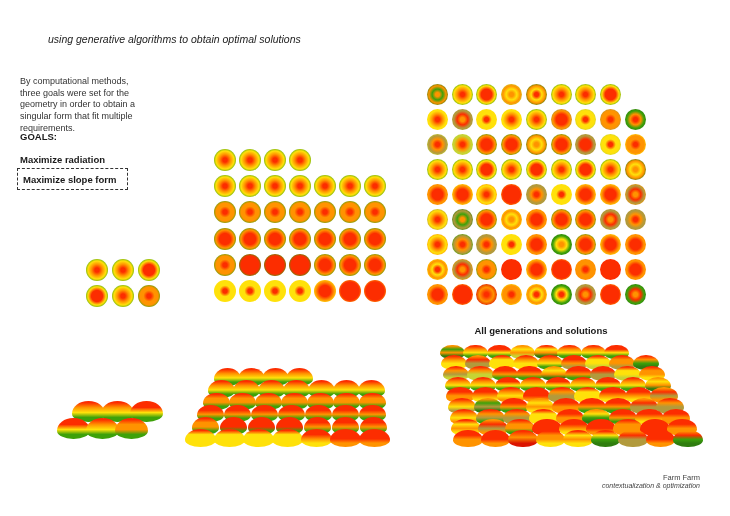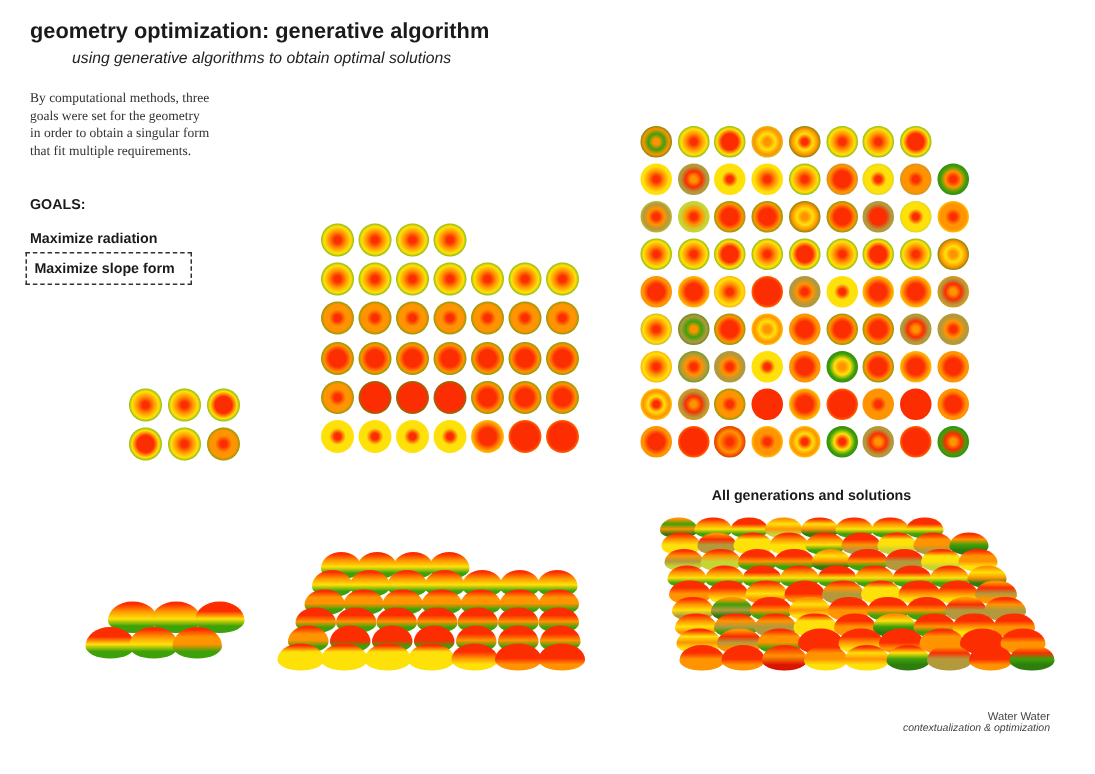--- a/index.html
+++ b/index.html
@@ -2,21 +2,21 @@
 <html><head>
 <meta charset="utf-8">
 <style>
   html,body{margin:0;padding:0;background:#ffffff;}
   .slide{
     position:relative;width:730px;height:516px;background:#ffffff;
     font-family:"Liberation Sans",sans-serif;color:#1a1a1a;overflow:hidden;
   }
   .title{position:absolute;left:20px;top:13px;font-size:14.5px;font-weight:bold;letter-spacing:0;}
   .subtitle{position:absolute;left:20px;top:33px;font-size:10.5px;font-style:italic;color:#222;margin-left:28px;}
-  .intro{position:absolute;left:20px;top:60px;width:122px;font-size:9px;line-height:1.3;color:#333;font-family:Liberation Serif, serif;}
+  .intro{position:absolute;left:20px;top:76px;width:122px;font-size:9px;line-height:1.3;color:#333;}
   .goals-heading{position:absolute;left:20px;top:131px;font-size:9.5px;font-weight:bold;}
   .goal-plain{position:absolute;left:20px;top:154px;font-size:9.5px;font-weight:bold;}
   .goal-boxed{
     position:absolute;left:17px;top:168px;width:104px;height:20px;
     border:1.5px dashed #333;font-size:9.5px;font-weight:bold;
     display:flex;align-items:center;padding-left:5px;
   }
   .layer{position:absolute;inset:0;pointer-events:none;}
   .circle{position:absolute;border-radius:50%;}
   .dome{position:absolute;border-radius:50% 50% 50% 50% / 62% 62% 40% 40%;}
@@ -26,21 +26,20 @@
   .cap-all{left:431px;top:325px;}
   .footer{position:absolute;right:30px;top:473px;text-align:right;color:#444;}
   .footer .main{font-size:7.5px;}
   .footer .sub{font-size:7px;font-style:italic;}
 </style>
 </head>
 <body>
 
 <div class="slide">
 
-  <div class="title">geometry optimization: generative algorithm</div>
   <div class="subtitle">using generative algorithms to obtain optimal solutions</div>
 
   <div class="intro">By computational methods, three goals were set for the geometry in order to obtain a singular form that fit multiple requirements.</div>
 
   <div class="goals-heading">GOALS:</div>
   <div class="goal-plain">Maximize radiation</div>
   <div class="goal-boxed">
     <span>Maximize slope form</span>
   </div>
 
@@ -304,17 +303,17 @@
       <div class="dome" style="left: 508.1px; top: 429.75px; width: 29.8px; height: 17.3px; z-index: 9; background: linear-gradient(rgb(252, 45, 0) 8%, rgb(255, 147, 0) 43%, rgb(219, 20, 0) 78%);"></div>
       <div class="dome" style="left: 535.6px; top: 429.75px; width: 29.8px; height: 17.3px; z-index: 9; background: linear-gradient(rgb(252, 45, 0) 8%, rgb(255, 147, 0) 31%, rgb(255, 147, 0) 55%, rgb(255, 225, 10) 78%);"></div>
       <div class="dome" style="left: 563.1px; top: 429.75px; width: 29.8px; height: 17.3px; z-index: 9; background: linear-gradient(rgb(252, 45, 0) 8%, rgb(255, 225, 10) 31%, rgb(255, 147, 0) 55%, rgb(255, 225, 10) 78%);"></div>
       <div class="dome" style="left: 590.6px; top: 429.75px; width: 29.8px; height: 17.3px; z-index: 9; background: linear-gradient(rgb(252, 45, 0) 8%, rgb(255, 225, 10) 31%, rgb(61, 161, 10) 55%, rgb(47, 125, 15) 78%);"></div>
       <div class="dome" style="left: 618.1px; top: 429.75px; width: 29.8px; height: 17.3px; z-index: 9; background: linear-gradient(rgb(255, 147, 0) 8%, rgb(252, 45, 0) 31%, rgb(178, 154, 60) 55%, rgb(178, 154, 60) 78%);"></div>
       <div class="dome" style="left: 645.6px; top: 429.75px; width: 29.8px; height: 17.3px; z-index: 9; background: linear-gradient(rgb(252, 45, 0) 8%, rgb(252, 45, 0) 31%, rgb(252, 45, 0) 55%, rgb(255, 147, 0) 78%);"></div>
       <div class="dome" style="left: 673.1px; top: 429.75px; width: 29.8px; height: 17.3px; z-index: 9; background: linear-gradient(rgb(255, 147, 0) 8%, rgb(252, 45, 0) 31%, rgb(61, 161, 10) 55%, rgb(47, 125, 15) 78%);"></div>
     </div>
 
   <div class="footer">
-    <div class="main">Water Water</div>
+    <div class="main">Farm Farm</div>
     <div class="sub">contextualization &amp; optimization</div>
   </div>
 
 </div>
 
 </body></html>

